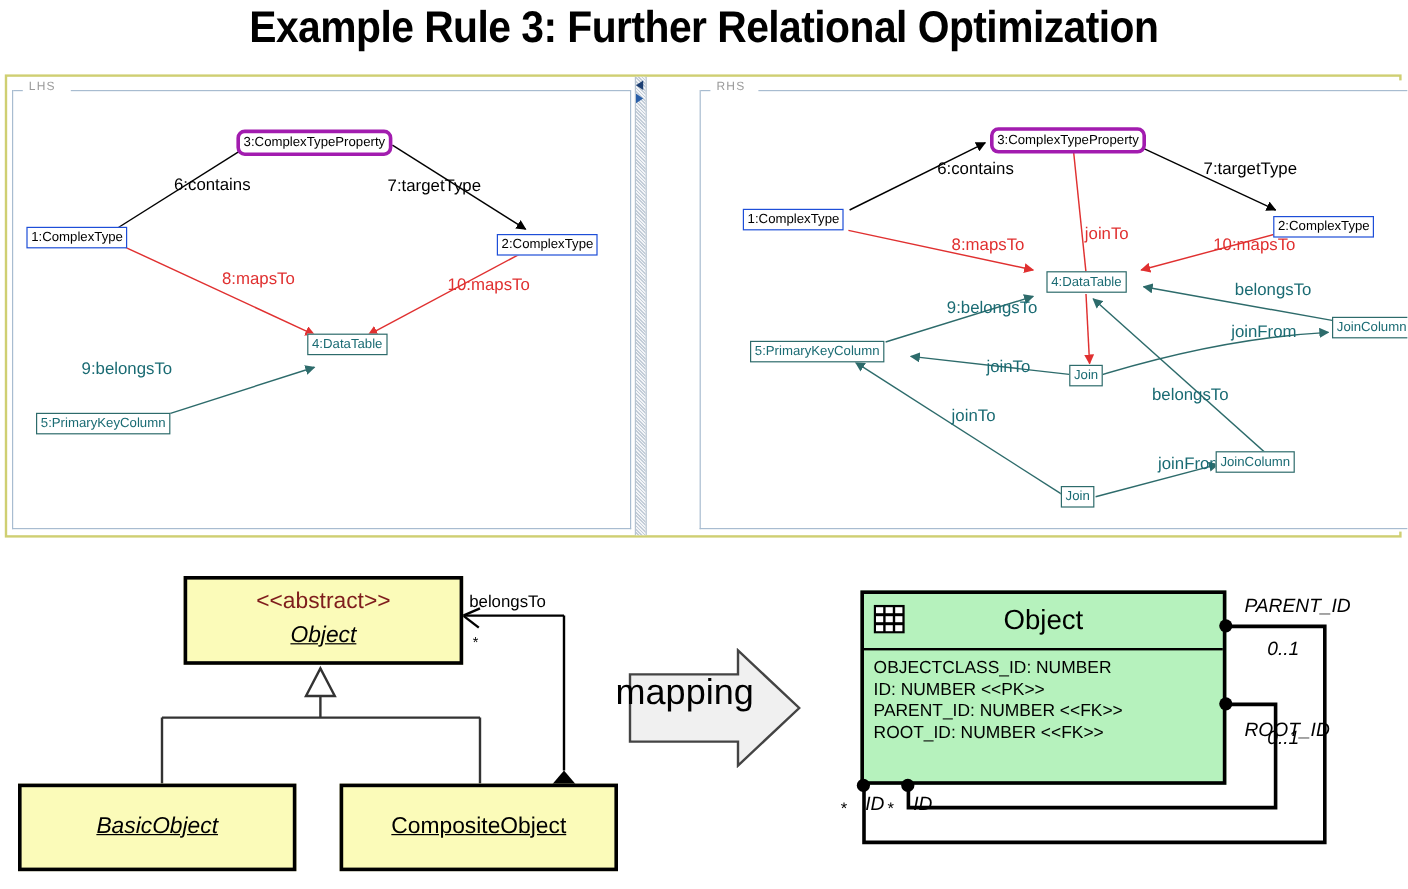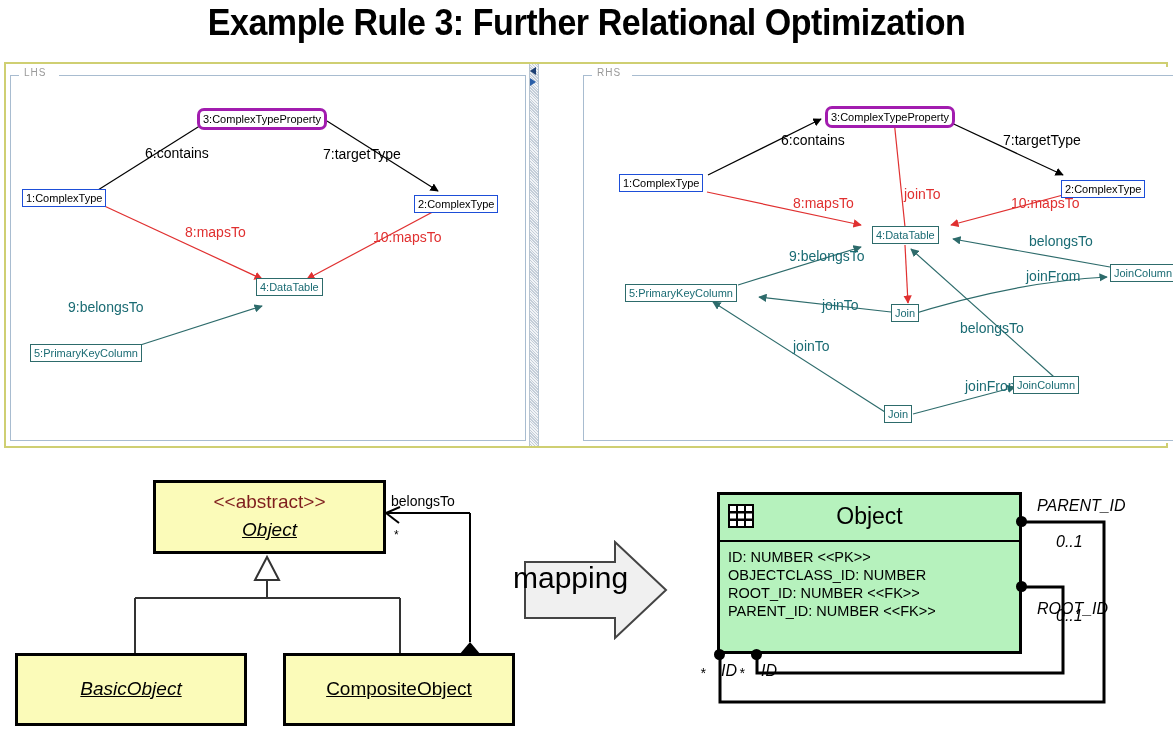--- a/index.html
+++ b/index.html
@@ -382,24 +382,24 @@
         <rect x="2" y="9.5" width="6" height="5" fill="#fff"></rect>
         <rect x="10" y="9.5" width="6" height="5" fill="#fff"></rect>
         <rect x="18" y="9.5" width="6" height="5" fill="#fff"></rect>
         <rect x="2" y="17" width="6" height="5" fill="#fff"></rect>
         <rect x="10" y="17" width="6" height="5" fill="#fff"></rect>
         <rect x="18" y="17" width="6" height="5" fill="#fff"></rect>
       </svg>
       <div id="table-title">Object</div>
     </div>
     <div id="table-cols">
+      <div>OBJECTCLASS_ID: NUMBER</div>
       <div>ID: NUMBER &lt;&lt;PK&gt;&gt;</div>
-      <div>OBJECTCLASS_ID: NUMBER</div>
+      <div>PARENT_ID: NUMBER &lt;&lt;FK&gt;&gt;</div>
       <div>ROOT_ID: NUMBER &lt;&lt;FK&gt;&gt;</div>
-      <div>PARENT_ID: NUMBER &lt;&lt;FK&gt;&gt;</div>
     </div>
   </div>
 
   <svg style="position:absolute; left:700px; top:480px; width:473px; height:261px; z-index:3;">
 
     <path d="M 322 42 L 404 42 L 404 222 L 20 222 L 20 175" fill="none" stroke="#000" stroke-width="3"></path>
 
     <path d="M 322 107 L 363 107 L 363 193 L 57 193 L 57 175" fill="none" stroke="#000" stroke-width="3"></path>
   </svg>
 

